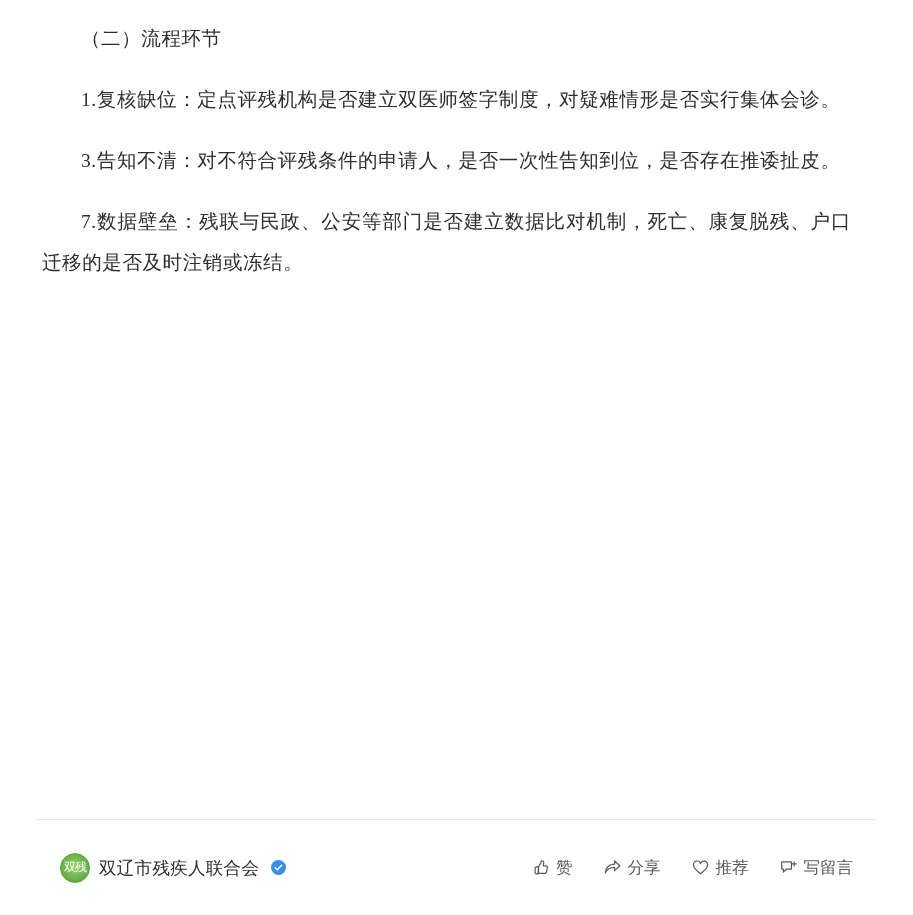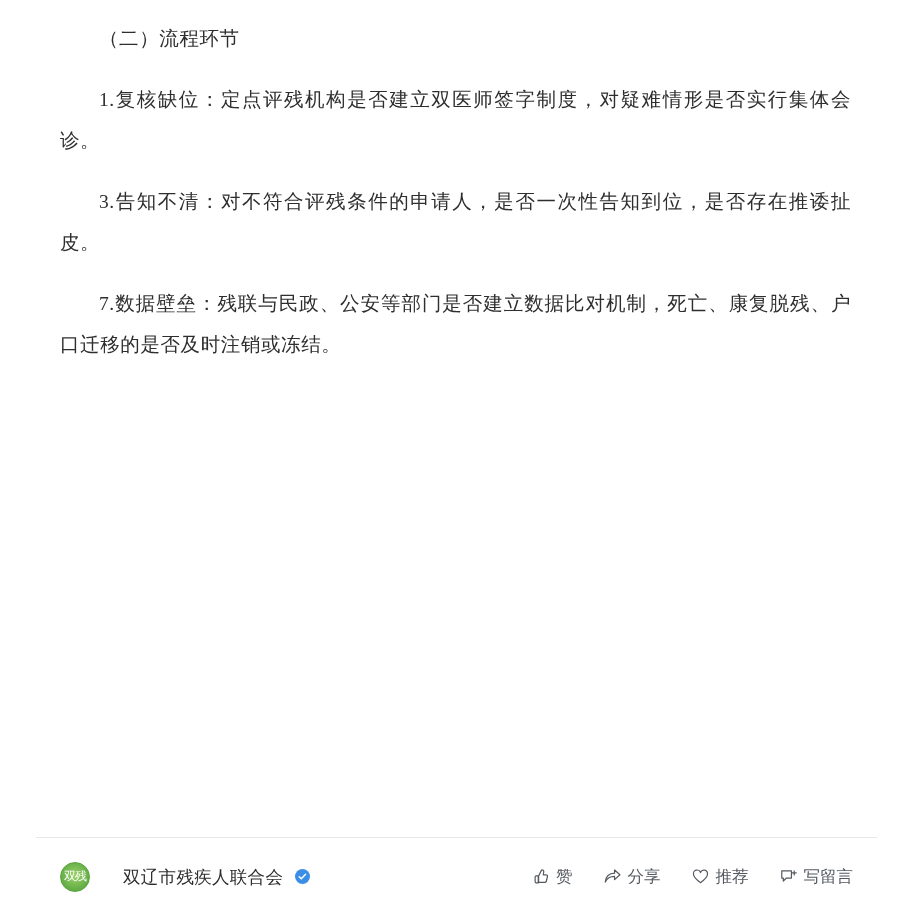--- a/index.html
+++ b/index.html
@@ -9,21 +9,21 @@
   }
   body {
     width: 913px;
     height: 915px;
     font-family: "Liberation Serif", "DejaVu Serif", serif;
     color: #2b2b2b;
     position: relative;
     overflow: hidden;
   }
   .article {
-    padding: 18px 62px 0 60px;
+    padding: 18px 62px 0 42px;
     box-sizing: border-box;
   }
   .para {
     font-size: 19.5px;
     line-height: 41px;
     letter-spacing: 0.6px;
     margin: 0 0 20px 0;
     text-align: justify;
     text-justify: inter-ideograph;
     color: #2e2e2e;
@@ -32,21 +32,21 @@
     text-indent: 2em;
   }
   .para.heading {
     text-indent: 2em;
   }
   .footer {
     position: absolute;
     left: 0;
     right: 0;
     bottom: 0;
-    height: 78px;
+    height: 96px;
     border-top: 1px solid #e8e8e8;
     margin: 0 36px;
     display: flex;
     align-items: center;
     justify-content: space-between;
     padding: 0 24px 0 24px;
     box-sizing: border-box;
   }
   .account {
     display: flex;
@@ -66,21 +66,20 @@
     font-size: 12px;
     font-family: "Liberation Serif", serif;
     letter-spacing: -1px;
     box-sizing: border-box;
   }
   .account-name {
     font-size: 17.5px;
     font-family: "Liberation Sans", sans-serif;
     color: #2d2d2d;
     letter-spacing: 0.3px;
-    margin-left: 24px;
   }
   .verified {
     width: 15px;
     height: 15px;
     border-radius: 50%;
     background: #3a8ee6;
     display: inline-flex;
     align-items: center;
     justify-content: center;
     margin-left: 3px;

